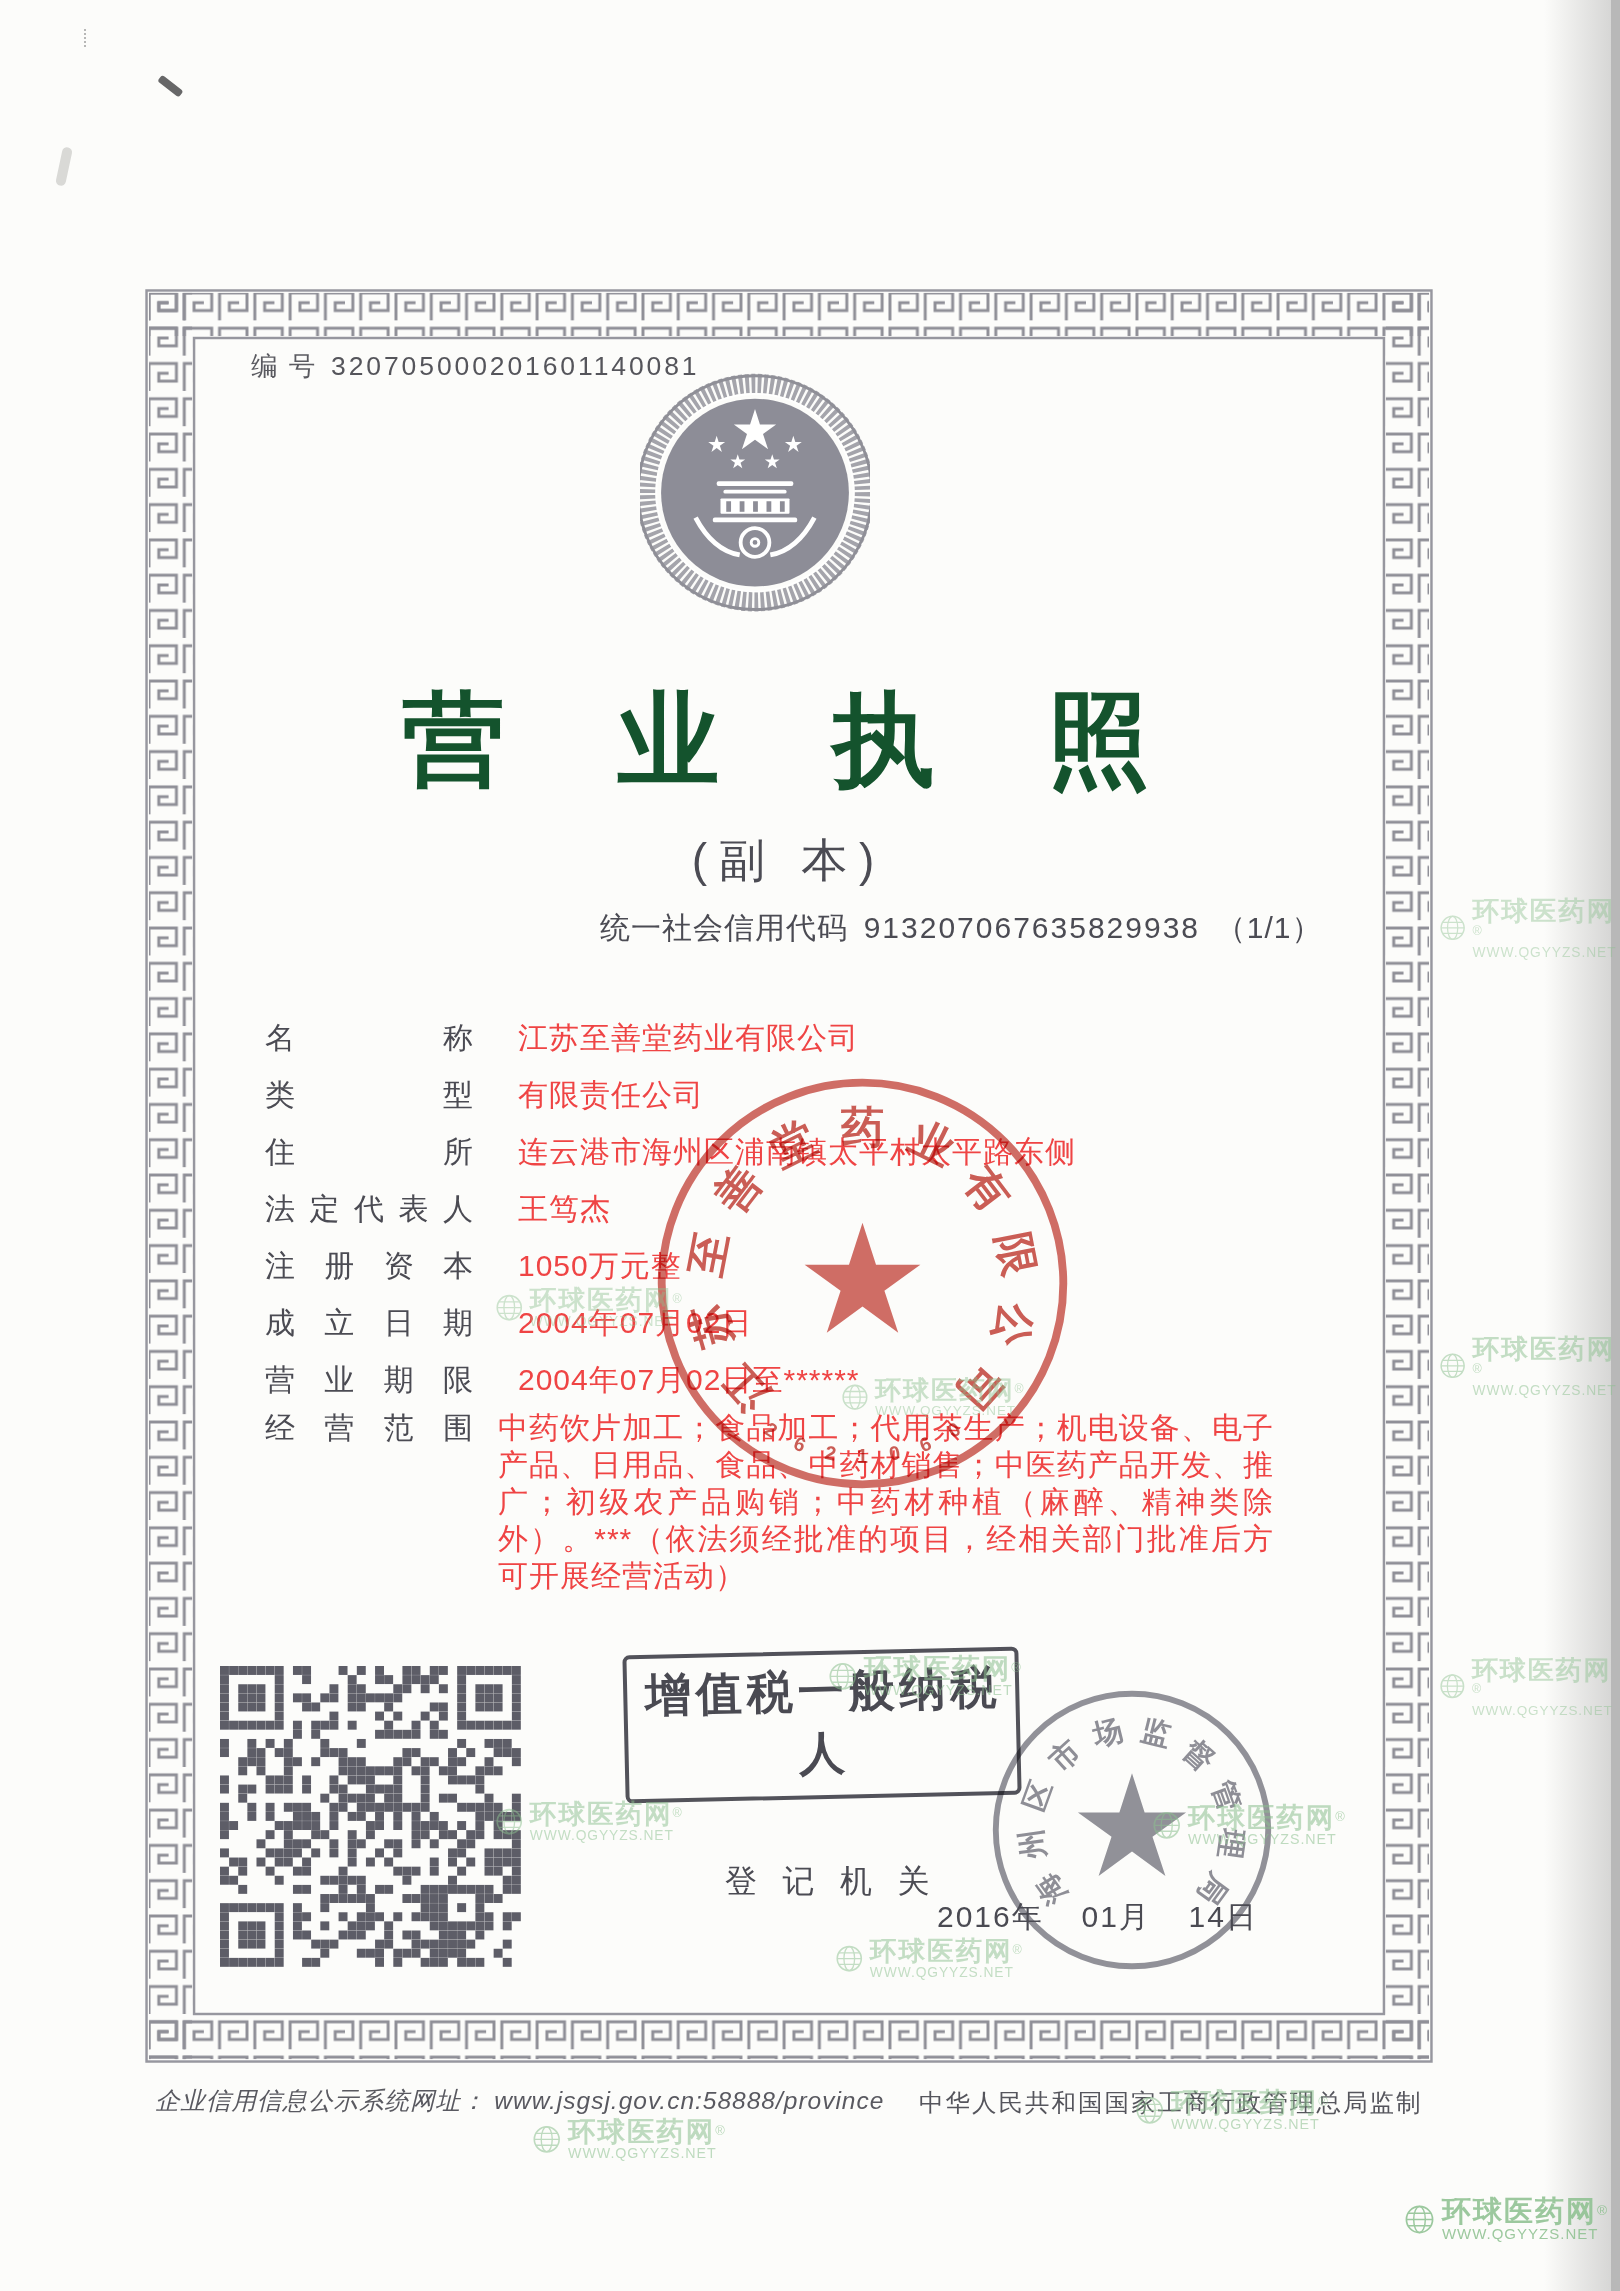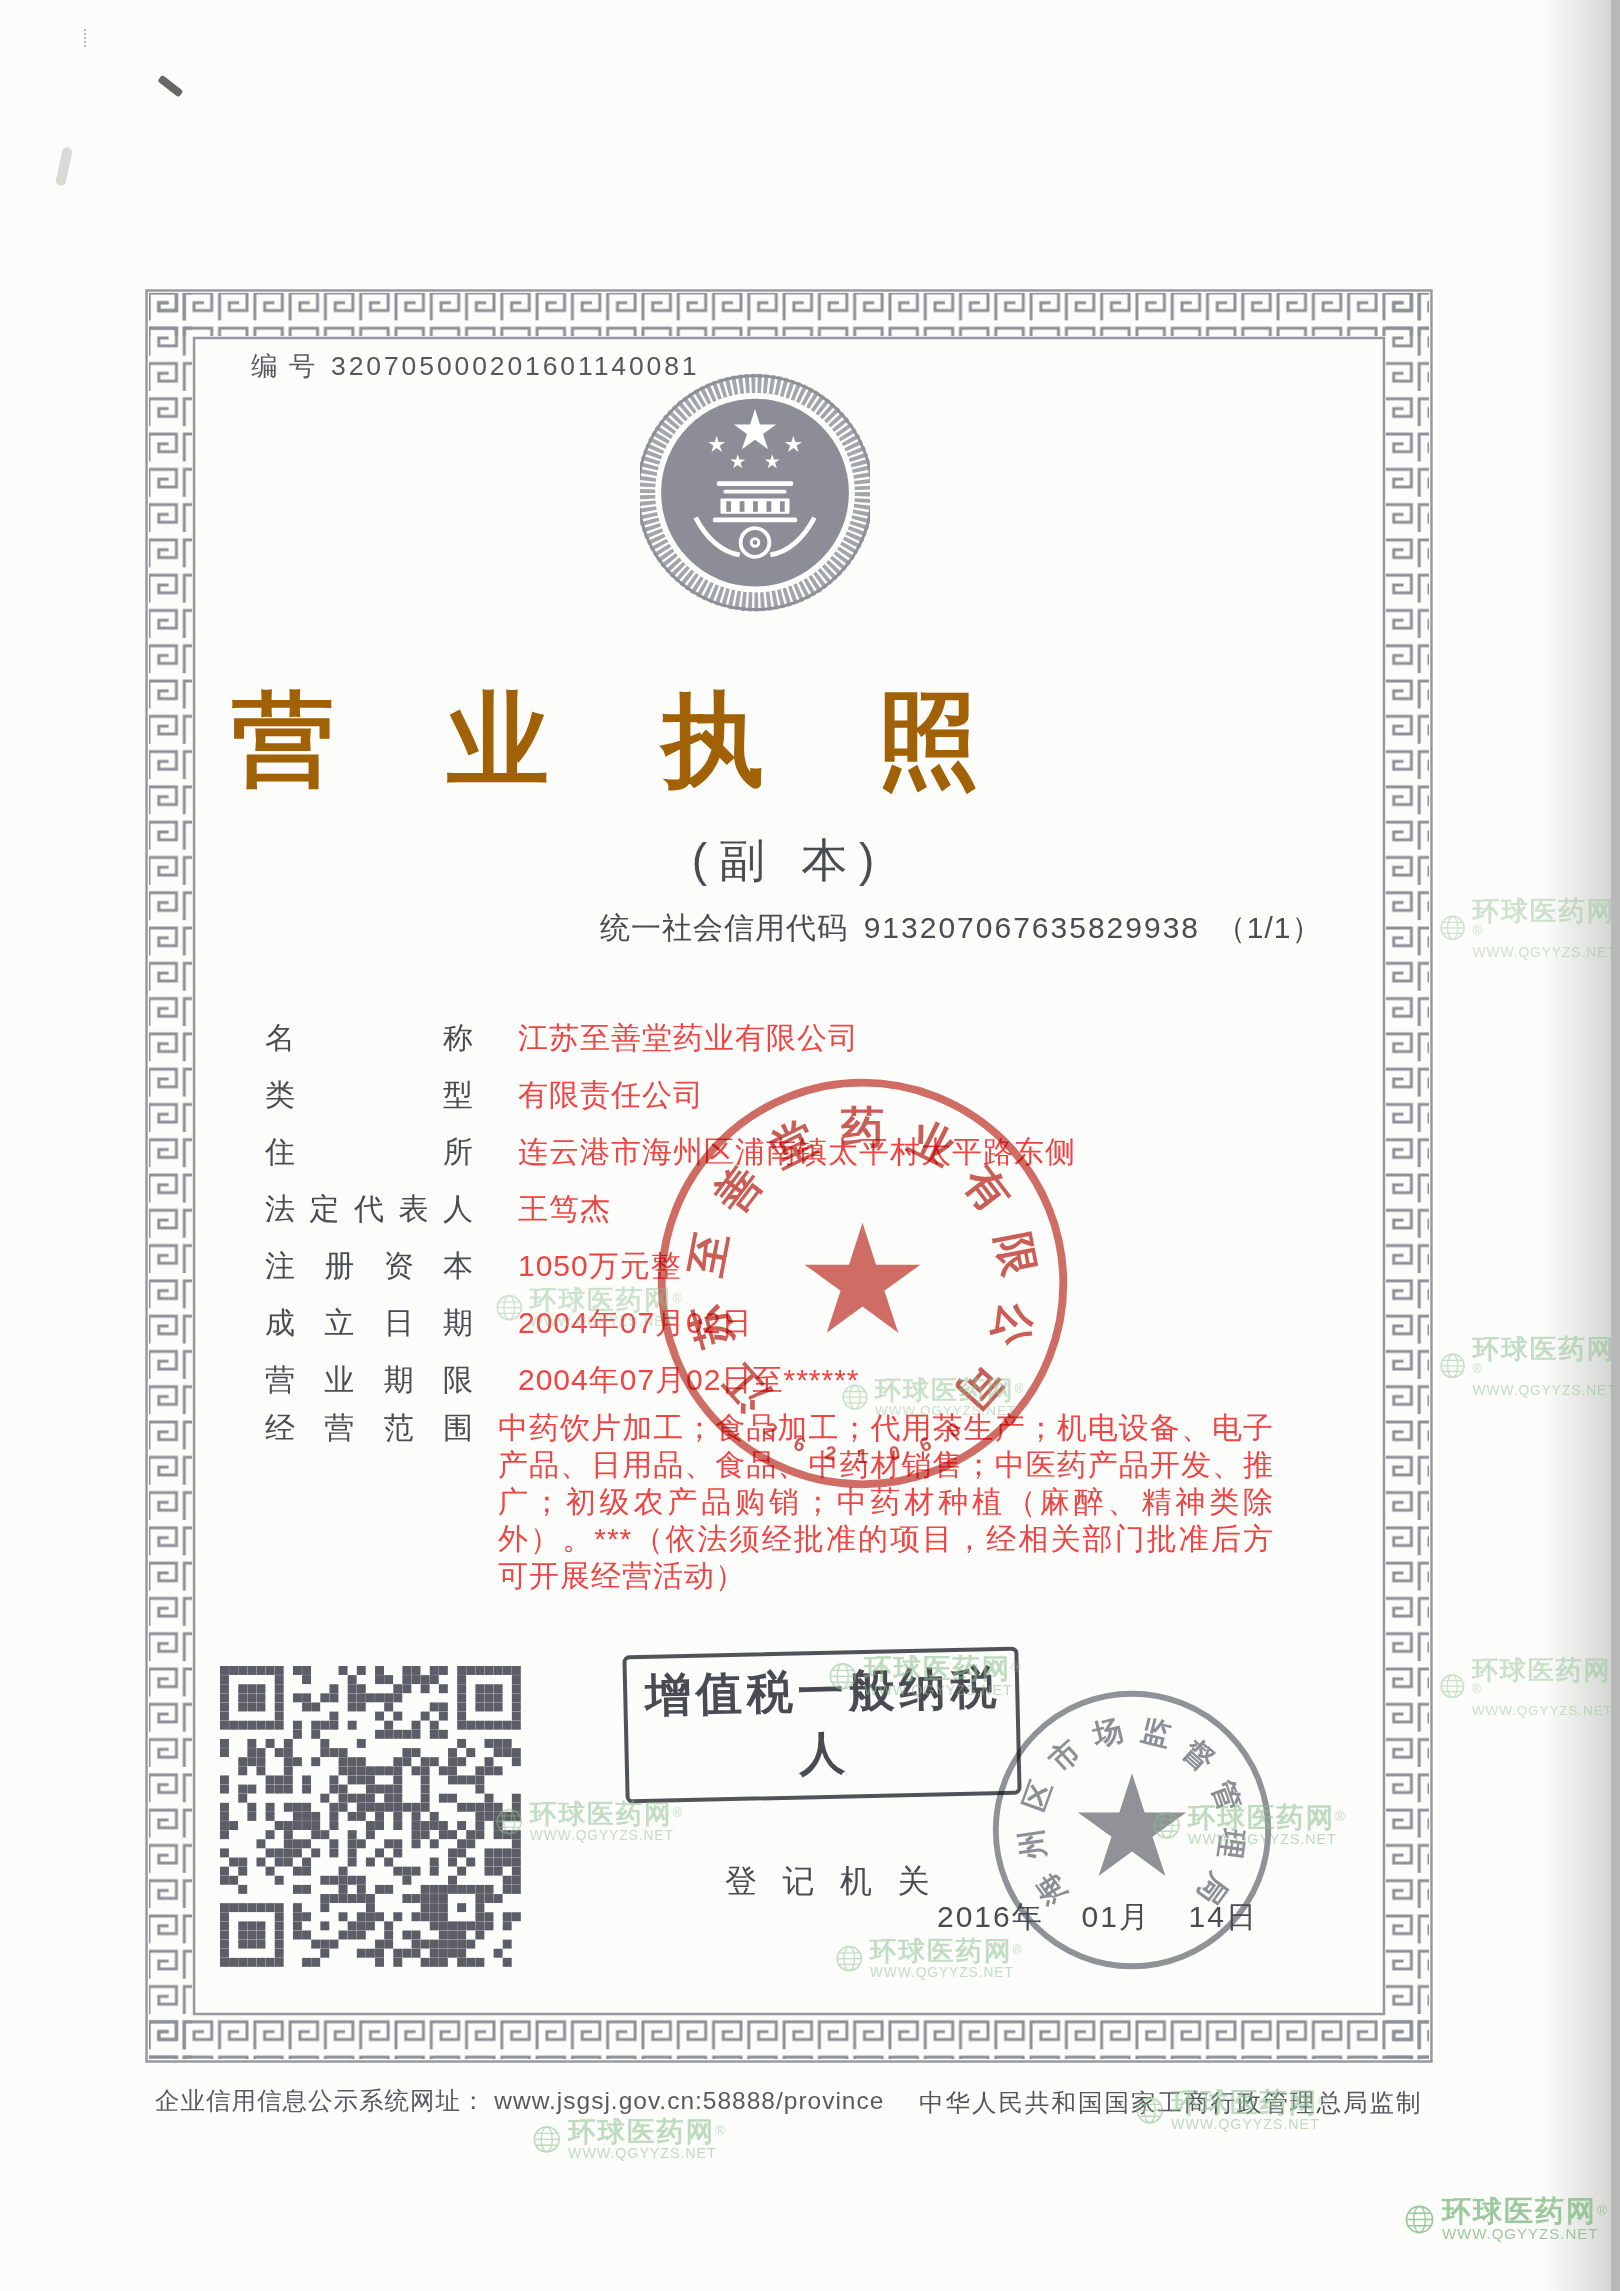--- a/index.html
+++ b/index.html
@@ -17,22 +17,22 @@
   .mark-dash{position:absolute;left:157px;top:82px;width:26.5px;height:7.8px;background:#4c4c4e;
     border-radius:2.9px;transform:rotate(38deg);opacity:.85;}
   .mark-smudge{position:absolute;left:59px;top:147px;width:9.8px;height:39px;background:#d9d9d6;
     transform:rotate(12deg);border-radius:4.9px;}
   
   .cert{position:absolute;left:145px;top:289px;width:1288px;height:1774px;}
   .frame{position:absolute;left:0;top:0;}
   .serial{position:absolute;left:106px;top:59px;font-size:26.5px;color:#5a5a60;letter-spacing:2px;}
   .serial .num{letter-spacing:2.9px;margin-left:13.7px;color:#55555b;}
   .emblem{position:absolute;left:495px;top:80px;}
-  .title{position:absolute;left:0;top:384px;width:100%;text-align:left;
-    font-size:102px;font-weight:700;color:#a16207;letter-spacing:113px;padding-left:87px;box-sizing:border-box;}
+  .title{position:absolute;left:0;top:384px;width:100%;text-align:center;
+    font-size:102px;font-weight:700;color:#14532d;letter-spacing:113px;padding-left:87px;box-sizing:border-box;}
   .subtitle{position:absolute;left:0;top:541px;width:100%;text-align:center;
     font-size:46px;color:#4c4c54;letter-spacing:11.8px;}
   .credit{position:absolute;left:455px;top:619px;font-size:30px;color:#4b4b53;letter-spacing:1px;}
   .credit span{margin-right:15.7px;}
   .credit .code{letter-spacing:2px;}
   
   .fields{position:absolute;left:120px;top:721px;width:1088px;}
   .row{display:flex;align-items:center;height:57px;}
   .row .label{width:208px;font-size:30px;color:#4b4b53;
     text-align:justify;text-align-last:justify;flex:none;}
@@ -45,21 +45,21 @@
   .vat-stamp{position:absolute;left:479px;top:1362px;width:396px;box-sizing:border-box;
     border:4.9px solid #46464e;border-radius:6.9px;padding:5.9px 9.8px 9.8px 13.7px;
     transform:rotate(-1.3deg);text-align:center;
     font-size:46px;font-weight:700;letter-spacing:4.9px;color:#3d3d46;opacity:.93;}
   .registry-label{position:absolute;left:580px;top:1571px;font-size:32px;color:#4b4b53;letter-spacing:25.5px;}
   .registry-stamp{position:absolute;left:840px;top:1394px;mix-blend-mode:multiply;opacity:.85;}
   .red-seal{position:absolute;left:502px;top:779px;mix-blend-mode:multiply;opacity:.82;}
   .reg-date{position:absolute;left:792px;top:1608px;font-size:30px;color:#4a4a52;
     letter-spacing:2px;word-spacing:27.4px;}
   
-  .footer-left{position:absolute;left:155px;top:2084px;font-size:24.5px;color:#595960;letter-spacing:1px;}
+  .footer-left{position:absolute;left:155px;top:2084px;font-size:24.5px;color:#595960;letter-spacing:1px;font-style:italic;}
   .footer-right{position:absolute;left:919px;top:2086px;font-size:24.5px;color:#55555c;letter-spacing:2px;}
   
   .wm{position:absolute;display:flex;gap:6.9px;align-items:center;color:#8cc08f;transform-origin:top left;}
   .wm .wm-lines{display:flex;flex-direction:column;line-height:1.05;}
   .wm .wm-brand{font-size:29px;font-weight:700;letter-spacing:2px;}
   .wm .wm-reg{font-size:13.7px;vertical-align:super;font-weight:400;}
   .wm .wm-url{font-size:15px;letter-spacing:1px;font-weight:400;}
 </style>
 </head>
 <body>

